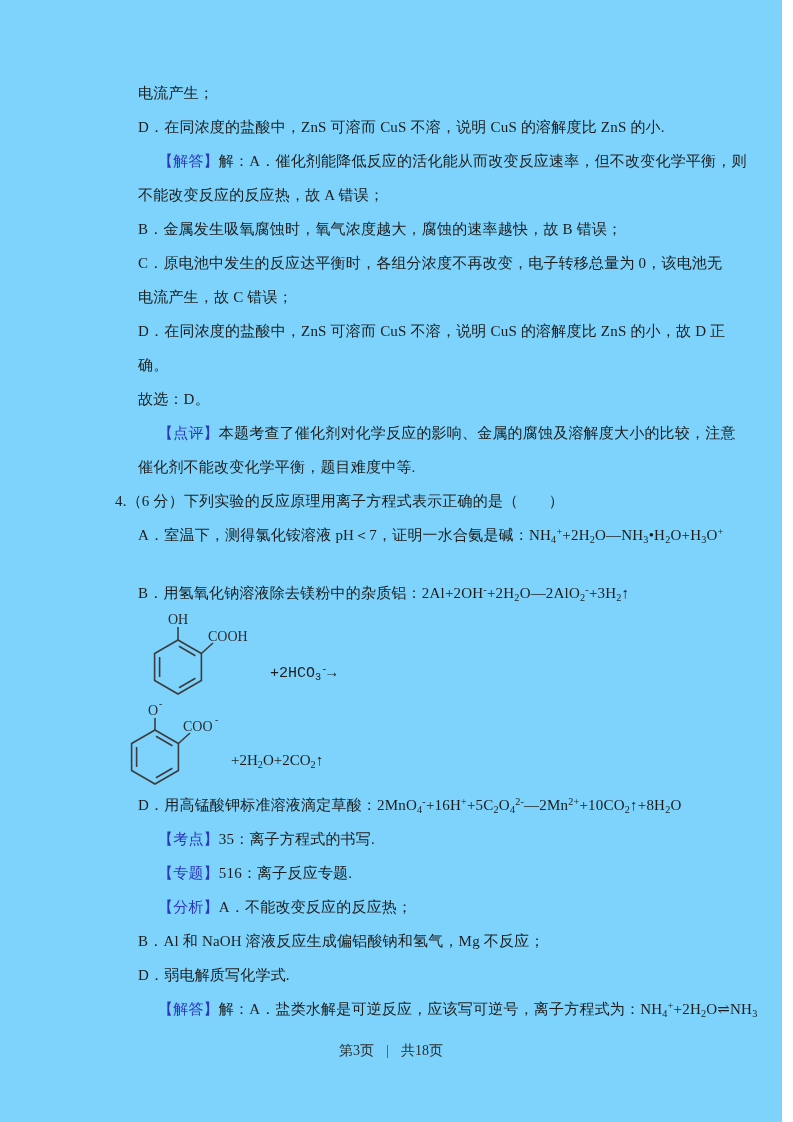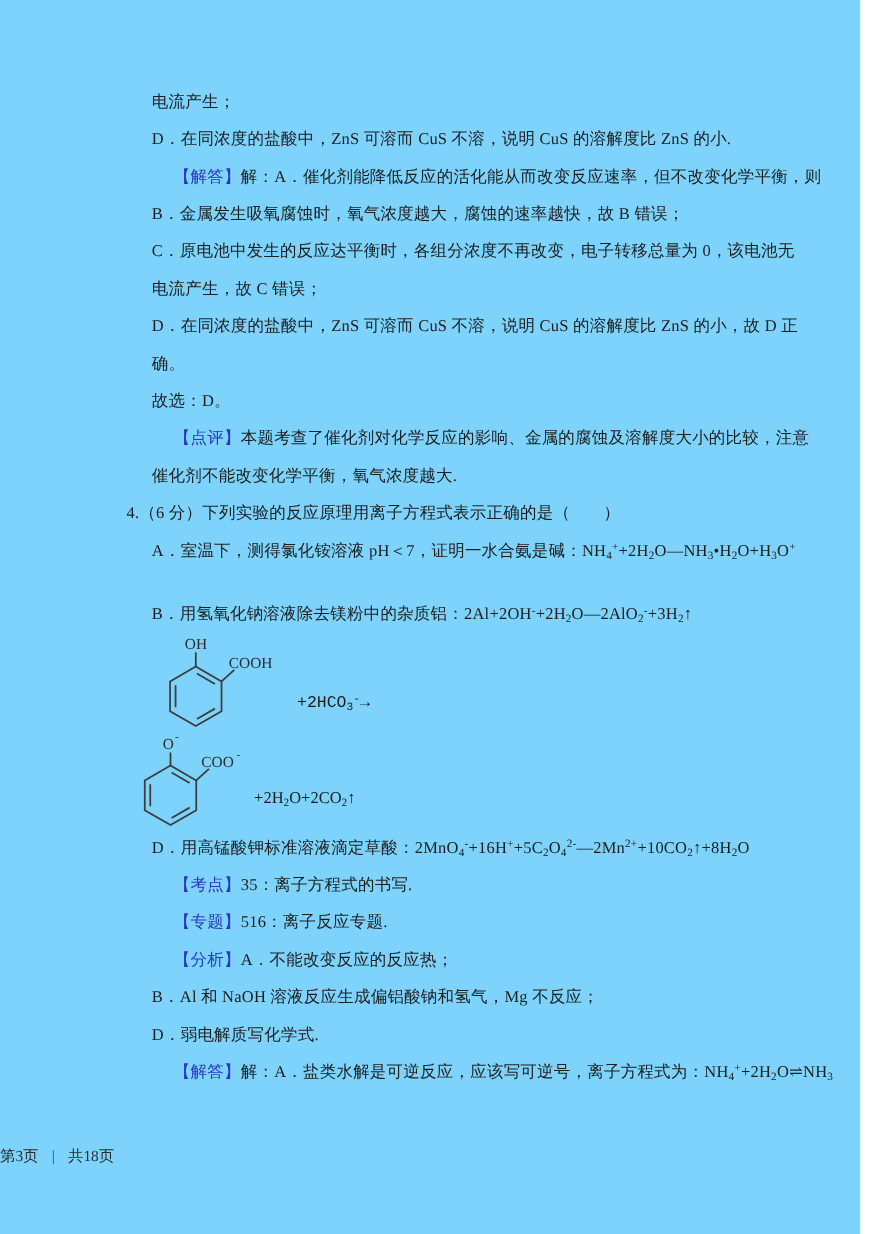--- a/index.html
+++ b/index.html
@@ -37,49 +37,50 @@
     display:flex;align-items:flex-end;
     margin-left:0;white-space:nowrap;
     font-size:15px;
   }
   .struct-row2 .txt{padding-bottom:18px;line-height:20px;margin-left:-6px;}
   .benzene{display:block;}
   .benzene path,.benzene line{stroke:#3c3c3c;stroke-width:1.6;fill:none;}
   .benzene text{fill:#2b2b2b;font-family:"Liberation Serif","DejaVu Serif",serif;}
   .footer{
     position:absolute;left:0;right:0;bottom:62px;
-    text-align:left;
+    text-align:center;
     font-size:14px;color:#2b2b2b;
     font-family:"Liberation Serif","DejaVu Serif",serif;
   }
   .footer .divider{margin:0 12px;color:#444;}
 </style>
 </head>
 <body>
 
 <div class="page">
   <div class="content">
 
     <div class="line">电流产生；</div>
     <div class="line">D．在同浓度的盐酸中，ZnS 可溶而 CuS 不溶，说明 CuS 的溶解度比 ZnS 的小.</div>
 
     <div class="line">
       <span class="tag">【解答】</span><span>解：A．催化剂能降低反应的活化能从而改变反应速率，但不改变化学平衡，则</span>
     </div>
+    <div class="line">不能改变反应的反应热，故 A 错误；</div>
     <div class="line">B．金属发生吸氧腐蚀时，氧气浓度越大，腐蚀的速率越快，故 B 错误；</div>
     <div class="line">C．原电池中发生的反应达平衡时，各组分浓度不再改变，电子转移总量为 0，该电池无</div>
     <div class="line">电流产生，故 C 错误；</div>
     <div class="line">D．在同浓度的盐酸中，ZnS 可溶而 CuS 不溶，说明 CuS 的溶解度比 ZnS 的小，故 D 正</div>
     <div class="line">确。</div>
     <div class="line">故选：D。</div>
 
     <div class="line">
       <span class="tag">【点评】</span><span>本题考查了催化剂对化学反应的影响、金属的腐蚀及溶解度大小的比较，注意</span>
     </div>
-    <div class="line">催化剂不能改变化学平衡，氧气浓度越大.</div>
+    <div class="line">催化剂不能改变化学平衡，题目难度中等.</div>
 
     <div class="line q-line">4.（6 分）下列实验的反应原理用离子方程式表示正确的是（　　）</div>
 
     <div class="line gap-after">A．室温下，测得氯化铵溶液 pH＜7，证明一水合氨是碱：NH<sub>4</sub><sup>+</sup>+2H<sub>2</sub>O—NH<sub>3</sub>•H<sub>2</sub>O+H<sub>3</sub>O<sup>+</sup></div>
     <div class="line">B．用氢氧化钠溶液除去镁粉中的杂质铝：2Al+2OH<sup>-</sup>+2H<sub>2</sub>O—2AlO<sub>2</sub><sup>-</sup>+3H<sub>2</sub>↑</div>
 
     <div class="struct-row">
       <svg class="benzene" width="122" height="90" viewBox="0 0 122 90">
         <path d="M40,30 L63.4,43.5 L63.4,70.5 L40,84 L16.6,70.5 L16.6,43.5 Z"></path>
         <line x1="21.6" y1="47" x2="21.6" y2="67"></line>

